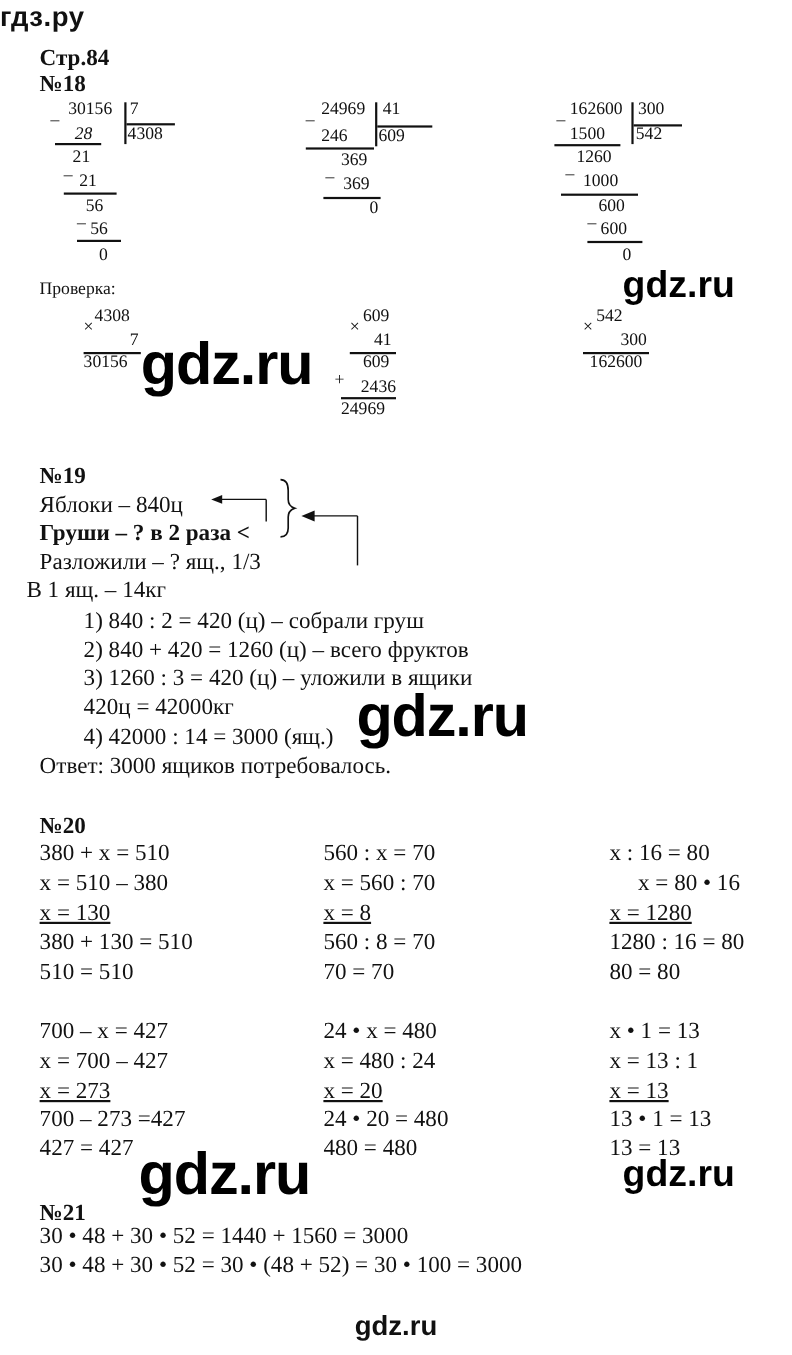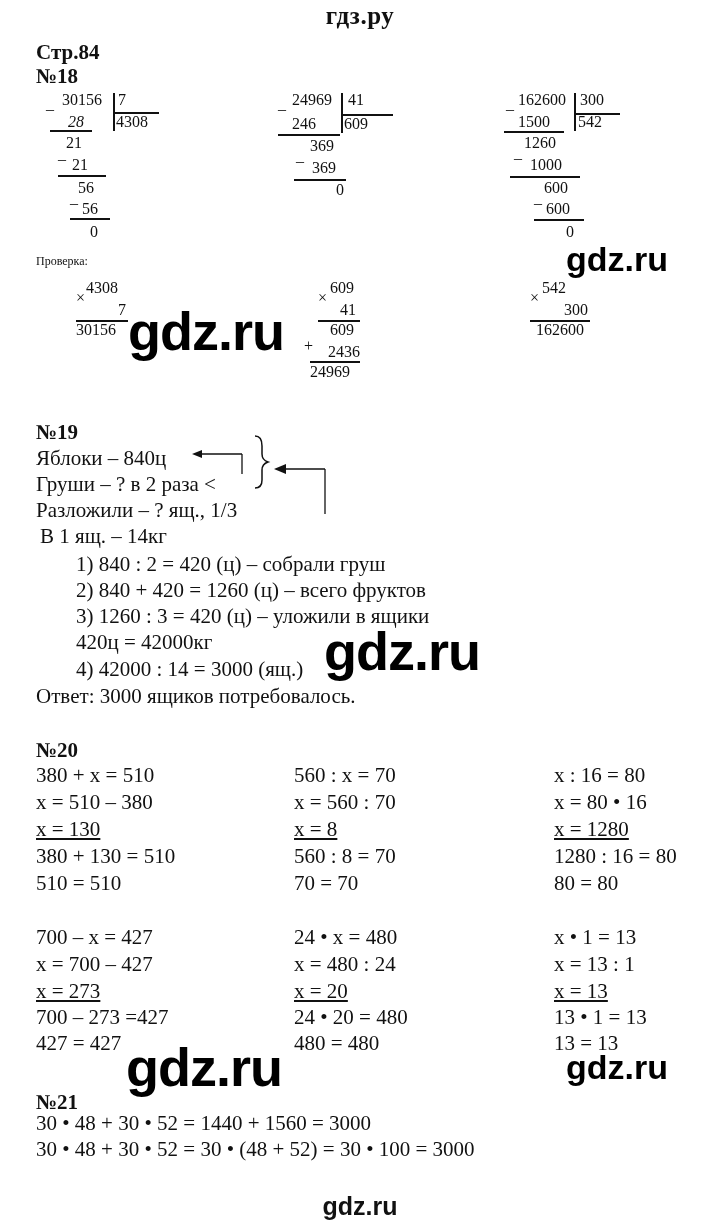--- a/index.html
+++ b/index.html
@@ -1,24 +1,24 @@
 <!DOCTYPE html>
 <html><head>
 <meta charset="utf-8">
 <style>
   html, body { margin:0; padding:0; background:#ffffff; }
   body { width:720px; height:1232px; position:relative; overflow:hidden; color:#111; font-family:"Liberation Serif", serif; }
   .abs { position:absolute; white-space:nowrap; }
-  .site-header { left:0; width:720px; top:2px; text-align:center; font-family:Liberation Serif, serif; font-weight:bold; font-size:25px; letter-spacing:0.5px; }
+  .site-header { left:0; width:720px; top:2px; text-align:left; font-family:Liberation Sans, sans-serif; font-weight:bold; font-size:25px; letter-spacing:0.5px; }
   .site-footer { left:0; width:720px; top:1192px; text-align:center; font-family:"Liberation Sans", sans-serif; font-weight:bold; font-size:25px; }
   .wm { font-family:"Liberation Sans", sans-serif; font-weight:bold; color:#000; }
   .wm-big { font-size:54px; letter-spacing:-1px; }
   .wm-med { font-size:34px; }
   .bold { font-weight:bold; }
-  .t20 { font-size:12px; }
+  .t20 { font-size:16px; }
   .t21 { font-size:21px; }
   .num { font-size:16px; line-height:16px; }
   .hline { position:absolute; height:1.5px; background:#111; }
   .vline { position:absolute; width:1.5px; background:#111; }
   .u { text-decoration:underline; }
   .eq { position:absolute; font-size:21px; line-height:26px; white-space:nowrap; }
 </style>
 </head>
 <body>
 
@@ -108,23 +108,23 @@
 <div>
   <div class="abs num" style="left:530px;top:290px;">×</div>
   <div class="abs num" style="left:542px;top:280px;">542</div>
   <div class="abs num" style="left:564px;top:302px;">300</div>
   <div class="hline" style="left:530px;top:320px;width:60px;"></div>
   <div class="abs num" style="left:536px;top:322px;">162600</div>
 </div>
 
 <div class="abs bold t21" style="left:36px;top:420px;">№19</div>
 <div class="abs t21" style="left:36px;top:446px;">Яблоки – 840ц</div>
-<div class="abs t21" style="left:36px;top:472px;">Груши – ? в 2 раза &lt;</div>
+<div class="abs t21" style="left:36px;top:472px;font-weight:bold;">Груши – ? в 2 раза &lt;</div>
 <div class="abs t21" style="left:36px;top:498px;">Разложили – ? ящ., 1/3</div>
-<div class="abs t21" style="left:40px;top:524px;">В 1 ящ. – 14кг</div>
+<div class="abs t21" style="left:24px;top:524px;">В 1 ящ. – 14кг</div>
 
 <svg class="abs" style="left:180px;top:430px;" width="160" height="90">
   <path d="M62 24 L62 44" stroke="#111" stroke-width="1.3" fill="none"></path>
   <path d="M62 24 L20 24" stroke="#111" stroke-width="1.3" fill="none"></path>
   <path d="M12 24 L22 20 L22 28 Z" fill="#111"></path>
   <path d="M75 6 Q82 6 82 16 L82 24 Q82 30 88 32 Q82 34 82 40 L82 50 Q82 58 75 58" stroke="#111" stroke-width="1.5" fill="none"></path>
   <path d="M145 39 L145 84" stroke="#111" stroke-width="1.3" fill="none"></path>
   <path d="M145 39 L104 39" stroke="#111" stroke-width="1.3" fill="none"></path>
   <path d="M94 39 L106 34 L106 44 Z" fill="#111"></path>
 </svg>
@@ -147,21 +147,21 @@
 </div>
 <div>
   <div class="eq" style="left:294px;top:762px;">560 : x = 70</div>
   <div class="eq" style="left:294px;top:789px;text-align:center;">x = 560 : 70</div>
   <div class="eq u" style="left:294px;top:816px;">x = 8</div>
   <div class="eq" style="left:294px;top:843px;">560 : 8 = 70</div>
   <div class="eq" style="left:294px;top:870px;">70 = 70</div>
 </div>
 <div>
   <div class="eq" style="left:554px;top:762px;">x : 16 = 80</div>
-  <div class="eq" style="left:554px;top:789px;">x = 80 • 16</div>
+  <div class="eq" style="left:580px;top:789px;">x = 80 • 16</div>
   <div class="eq u" style="left:554px;top:816px;">x = 1280</div>
   <div class="eq" style="left:554px;top:843px;">1280 : 16 = 80</div>
   <div class="eq" style="left:554px;top:870px;">80 = 80</div>
 </div>
 
 <div>
   <div class="eq" style="left:36px;top:924px;">700 – x = 427</div>
   <div class="eq" style="left:36px;top:951px;">x = 700 – 427</div>
   <div class="eq u" style="left:36px;top:978px;">x = 273</div>
   <div class="eq" style="left:36px;top:1004px;">700 – 273 =427</div>

